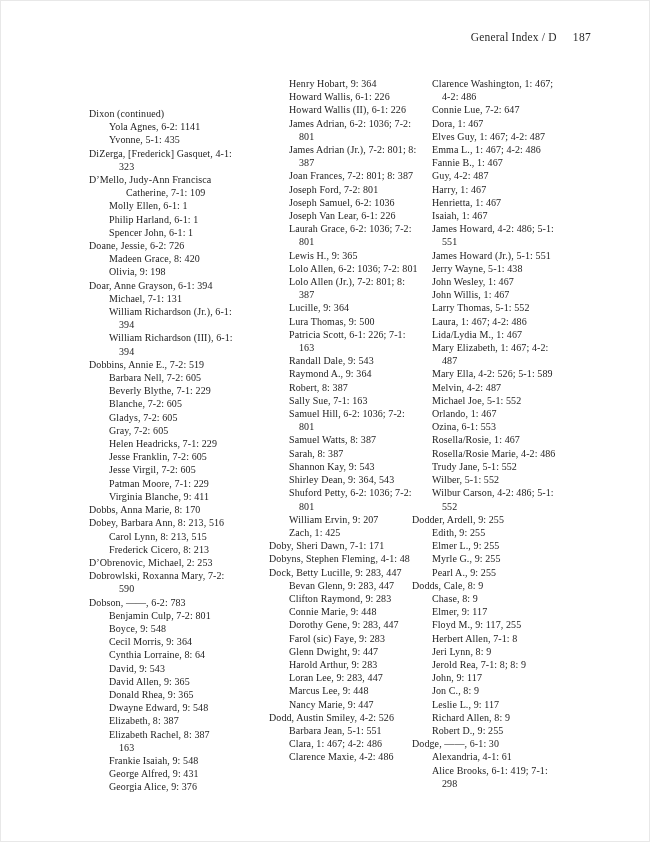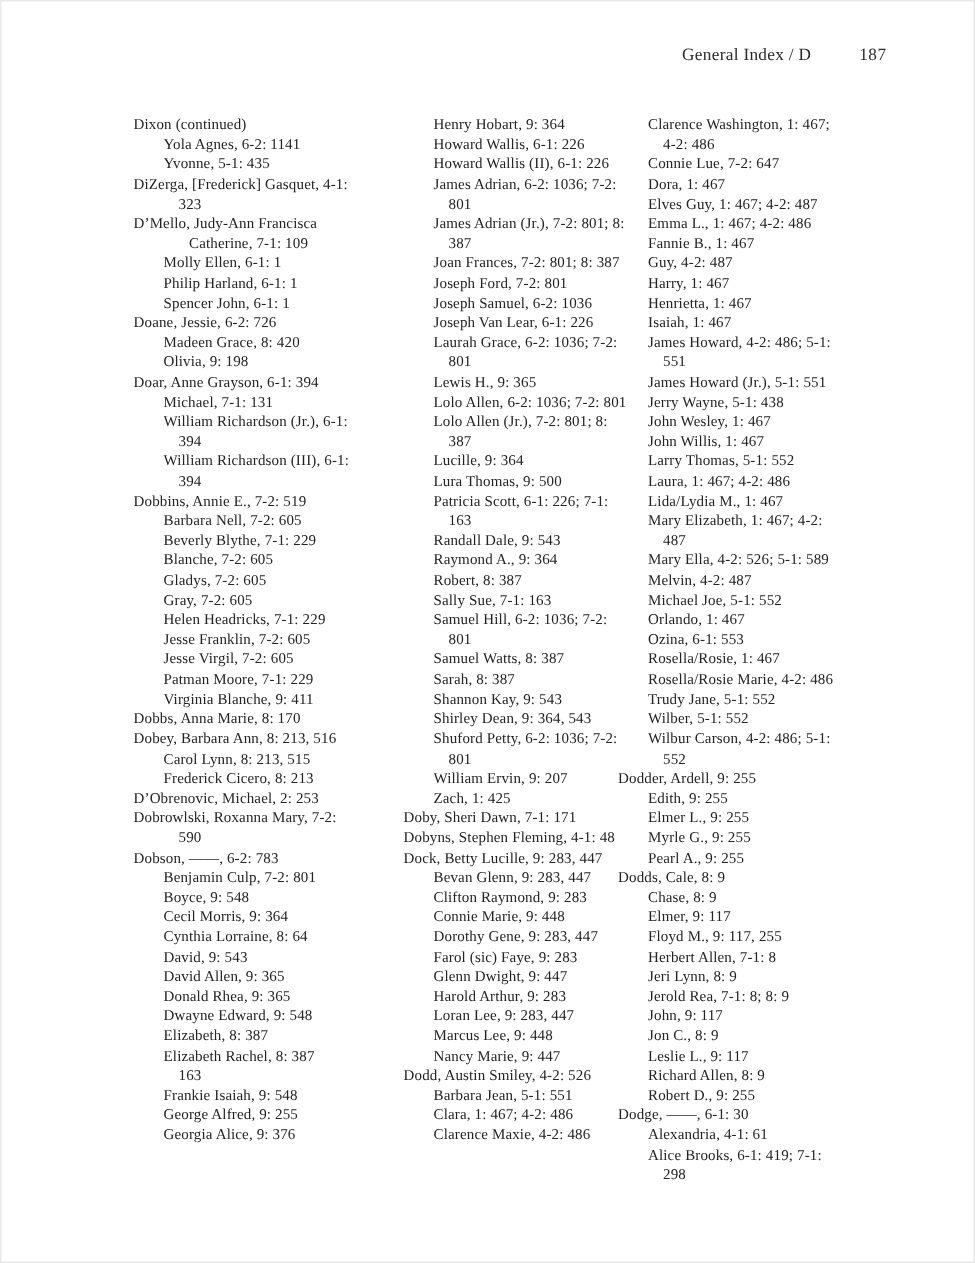--- a/index.html
+++ b/index.html
@@ -24,37 +24,37 @@
     left: 0;
     right: 58px;
     display: flex;
     justify-content: flex-end;
     align-items: baseline;
     gap: 16px;
     font-size: 11.5px;
     color: #2a2a2a;
   }
   .header .title { letter-spacing: 0.2px; }
-  .header .pageno { letter-spacing: 0.3px; margin-left: 16px; }
+  .header .pageno { letter-spacing: 0.3px; }
 
   .columns {
     position: absolute;
     top: 76px;
     left: 0;
     width: 650px;
   }
   .col {
     position: absolute;
     top: 0;
     width: 172px;
     font-size: 10px;
     line-height: 13.2px;
     color: #232323;
   }
-  .col-1 { left: 88px; }
+  .col-1 { left: 88px; margin-top: 30px; }
   .col-2 { left: 268px; }
   .col-3 { left: 411px; }
 
   .line {
     white-space: nowrap;
     letter-spacing: 0.1px;
   }
   .line.i0 { padding-left: 0; }
   .line.i1 { padding-left: 20px; }
   .line.i2 { padding-left: 30px; }
@@ -113,21 +113,21 @@
         <div class="line i1">Cecil Morris, 9: 364</div>
         <div class="line i1">Cynthia Lorraine, 8: 64</div>
         <div class="line i1">David, 9: 543</div>
         <div class="line i1">David Allen, 9: 365</div>
         <div class="line i1">Donald Rhea, 9: 365</div>
         <div class="line i1">Dwayne Edward, 9: 548</div>
         <div class="line i1">Elizabeth, 8: 387</div>
         <div class="line i1">Elizabeth Rachel, 8: 387</div>
         <div class="line i2">163</div>
         <div class="line i1">Frankie Isaiah, 9: 548</div>
-        <div class="line i1">George Alfred, 9: 255</div>
+        <div class="line i1">George Alfred, 9: 431</div>
         <div class="line i1">Georgia Alice, 9: 376</div>
       </div>
     <div class="col col-2">
         <div class="line i1">Henry Hobart, 9: 364</div>
         <div class="line i1">Howard Wallis, 6-1: 226</div>
         <div class="line i1">Howard Wallis (II), 6-1: 226</div>
         <div class="line i1">James Adrian, 6-2: 1036; 7-2:</div>
         <div class="line i2">801</div>
         <div class="line i1">James Adrian (Jr.), 7-2: 801; 8:</div>
         <div class="line i2">387</div>

